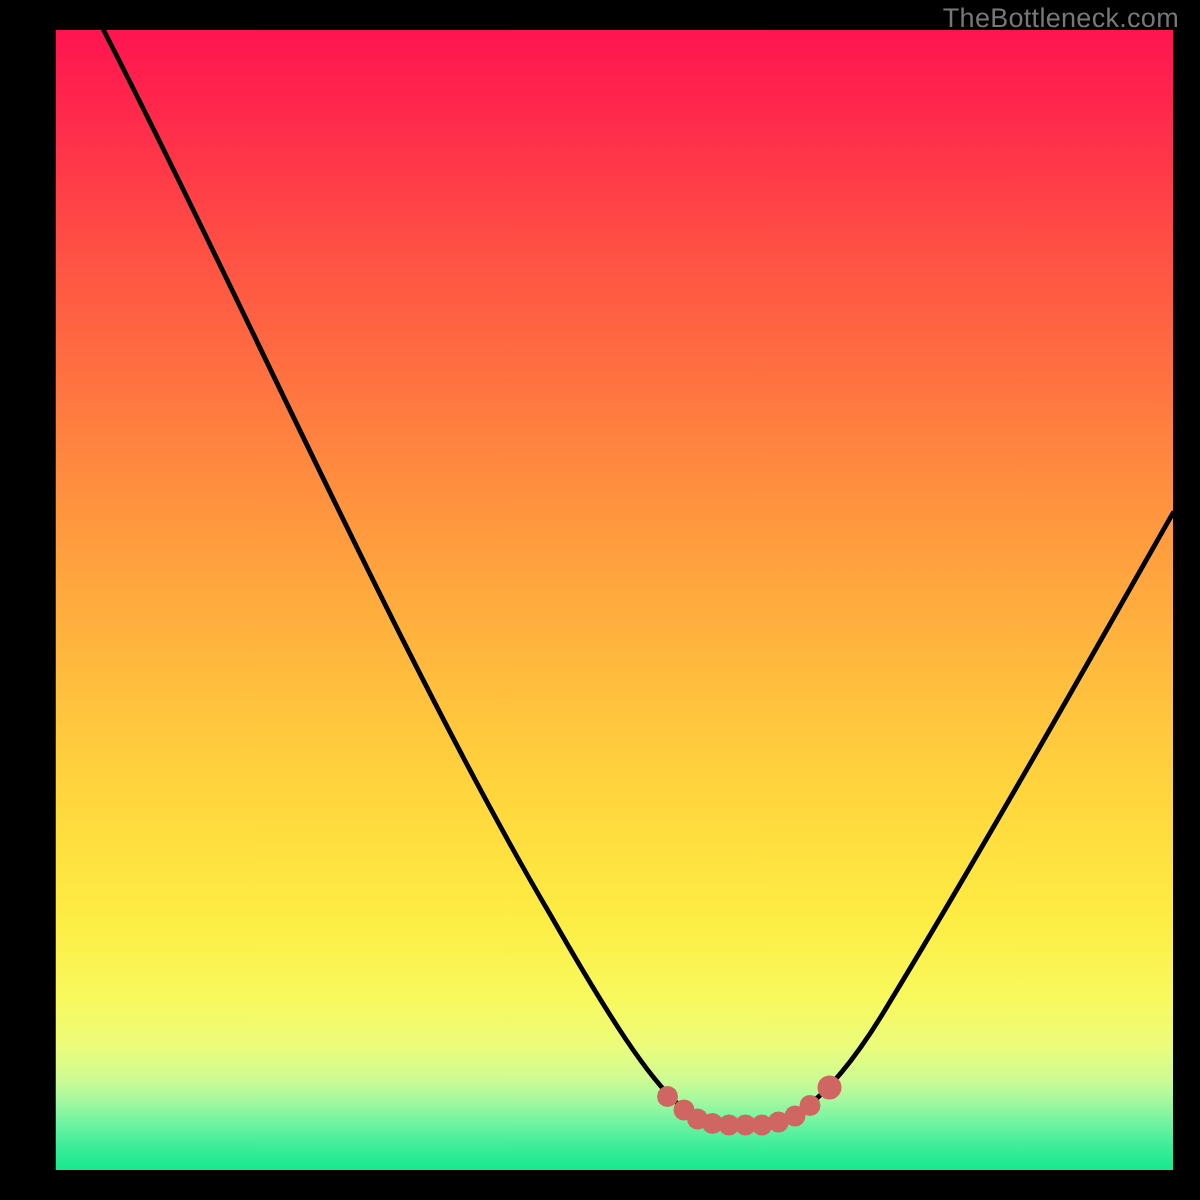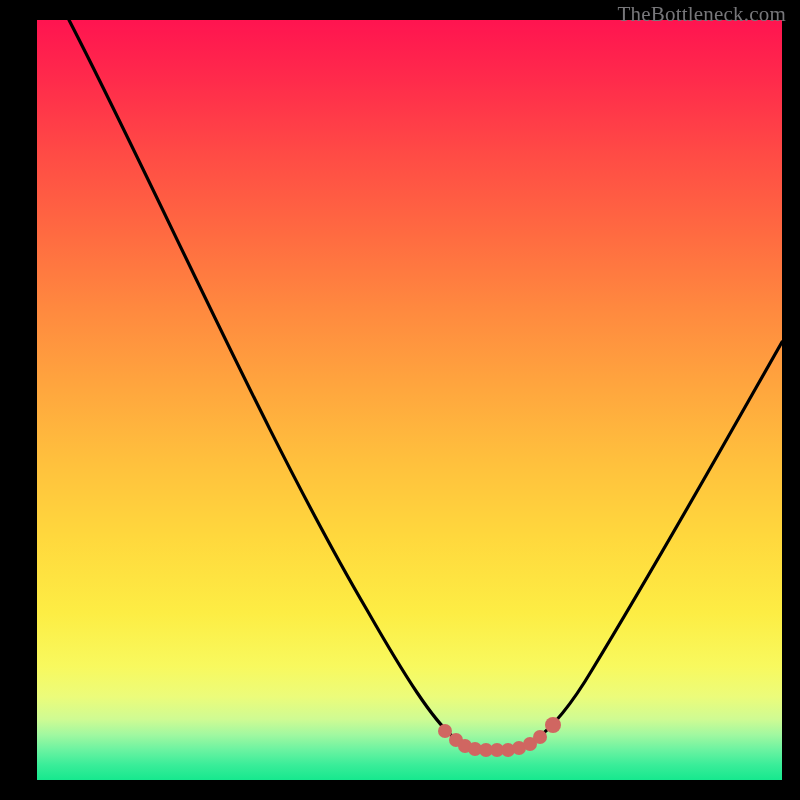--- a/index.html
+++ b/index.html
@@ -55,22 +55,22 @@
     position: absolute;
     left: 0;
     top: 0;
     width: 100%;
     height: 100%;
   }
   .watermark {
     position: absolute;
     top: 2px;
     right: 14px;
-    font-family: Liberation Serif, serif;
-    font-size: 21px;
+    font-family: Liberation Sans, sans-serif;
+    font-size: 18px;
     color: #77777a;
     letter-spacing: 0.2px;
   }
 </style>
 </head>
 <body>
 
 <div class="frame">
   <div class="plot">
     <div class="gradient"></div>

